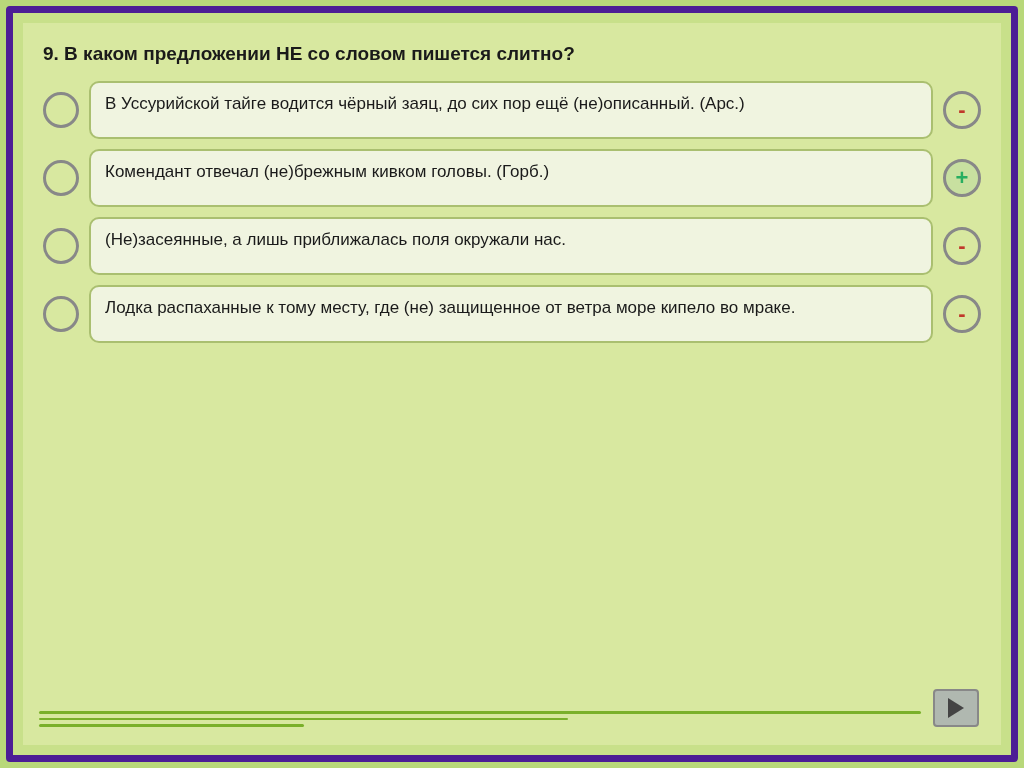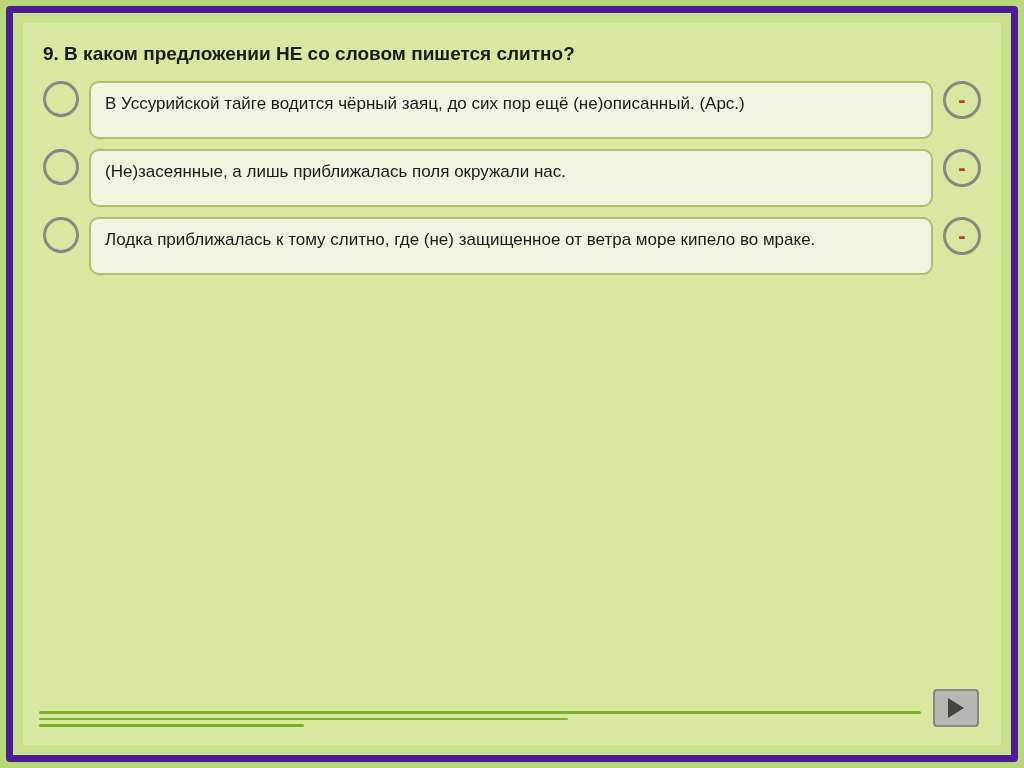--- a/index.html
+++ b/index.html
@@ -35,21 +35,21 @@
       font-size: 19px;
       font-weight: bold;
       color: #1a1a1a;
       text-align: justify;
       margin-bottom: 14px;
       line-height: 1.35;
     }
 
     .answer-row {
       display: flex;
-      align-items: flex-start;
+      align-items: center;
       margin-bottom: 10px;
       gap: 10px;
     }
 
     .radio-circle {
       width: 36px;
       height: 36px;
       border-radius: 50%;
       border: 3px solid #888;
       background: #d8e8a0;
@@ -150,30 +150,35 @@
   <div class="inner-area">
 
     <div class="question-text">9.  В  каком  предложении  НЕ  со  словом  пишется  слитно?</div>
 
     <div class="answer-row">
       <div class="radio-circle"></div>
       <div class="answer-box">В Уссурийской тайге водится чёрный заяц, до сих пор ещё (не)описанный. (Арс.)</div>
       <div class="sign-circle minus">-</div>
     </div>
 
+    <div class="answer-row">
+      <div class="radio-circle"></div>
+      <div class="answer-box">Комендант отвечал (не)брежным кивком головы. (Горб.)</div>
+      <div class="sign-circle plus">+</div>
+    </div>
 
     <div class="answer-row">
       <div class="radio-circle"></div>
       <div class="answer-box">(Не)засеянные,  а  лишь  приближалась  поля окружали нас.</div>
       <div class="sign-circle minus">-</div>
     </div>
 
     <div class="answer-row">
       <div class="radio-circle"></div>
-      <div class="answer-box">Лодка  приближалась  к  тому  слитно,  где  (не) защищенное от ветра море кипело во мраке.</div>
+      <div class="answer-box">Лодка  распаханные  к  тому  месту,  где  (не) защищенное от ветра море кипело во мраке.</div>
       <div class="sign-circle minus">-</div>
     </div>
 
     <div class="bottom-lines">
       <div class="bottom-line"></div>
       <div class="bottom-line"></div>
       <div class="bottom-line"></div>
     </div>
 
     <div class="next-btn"></div>

